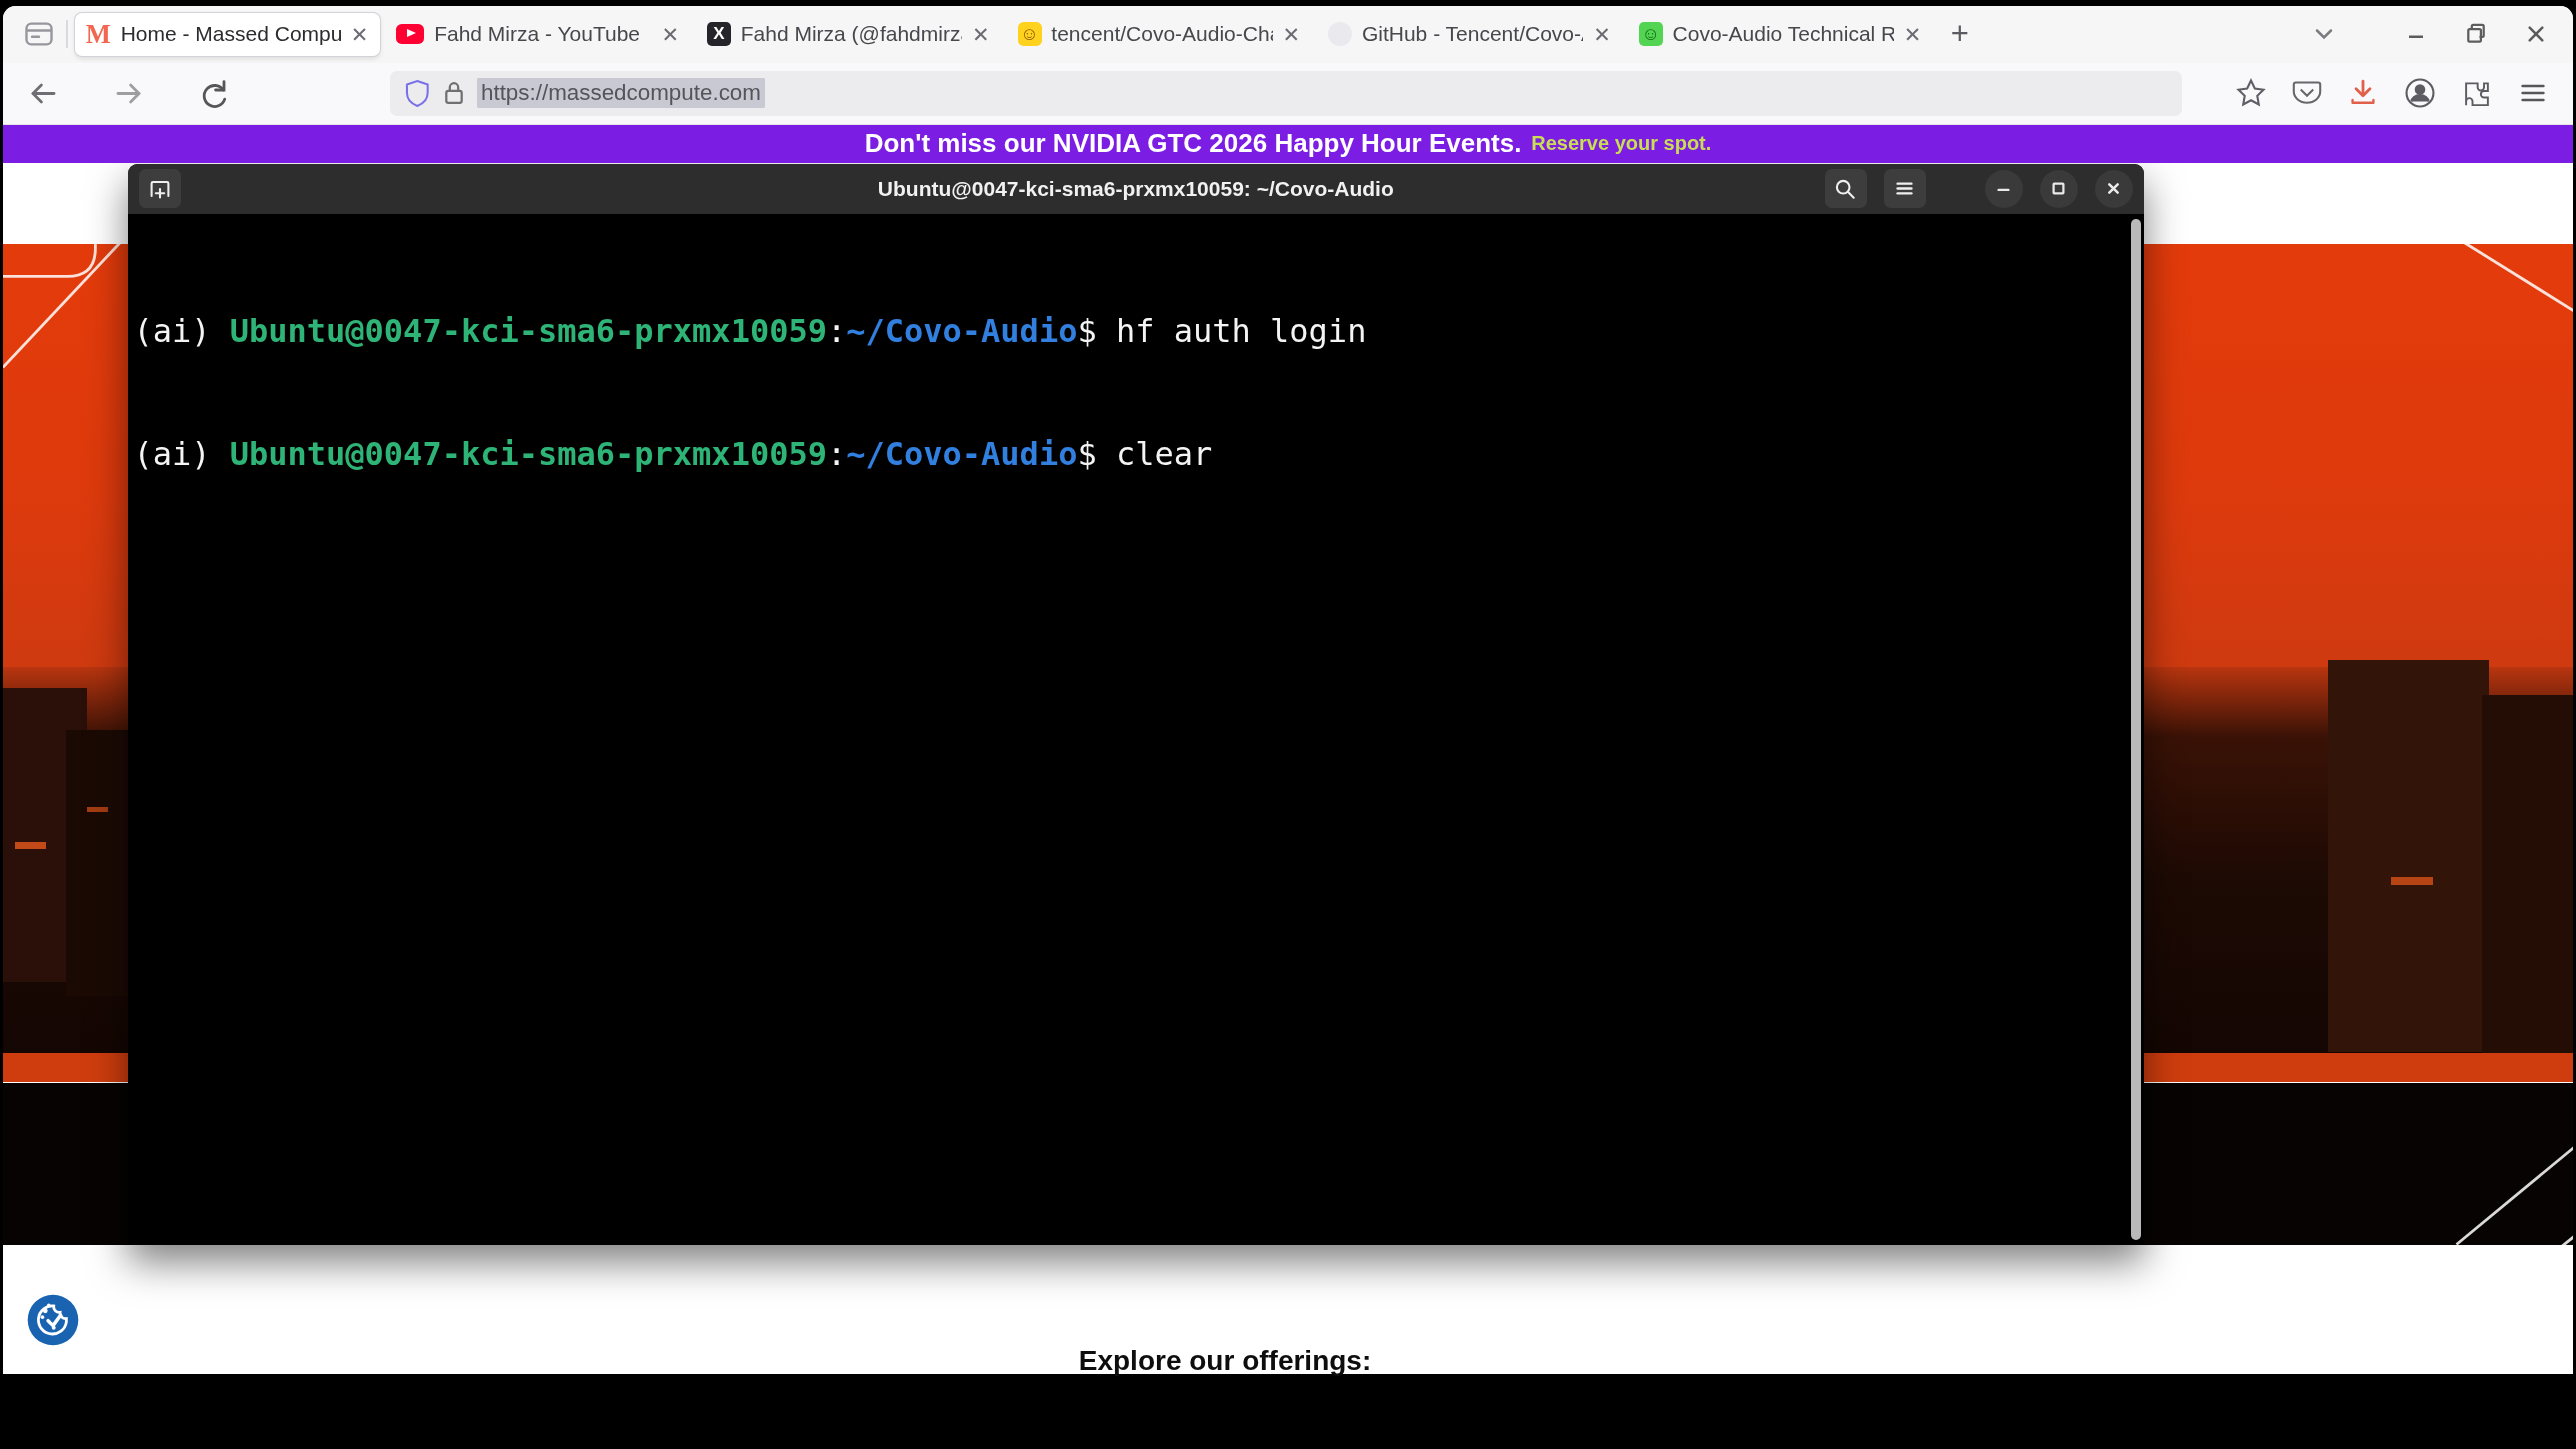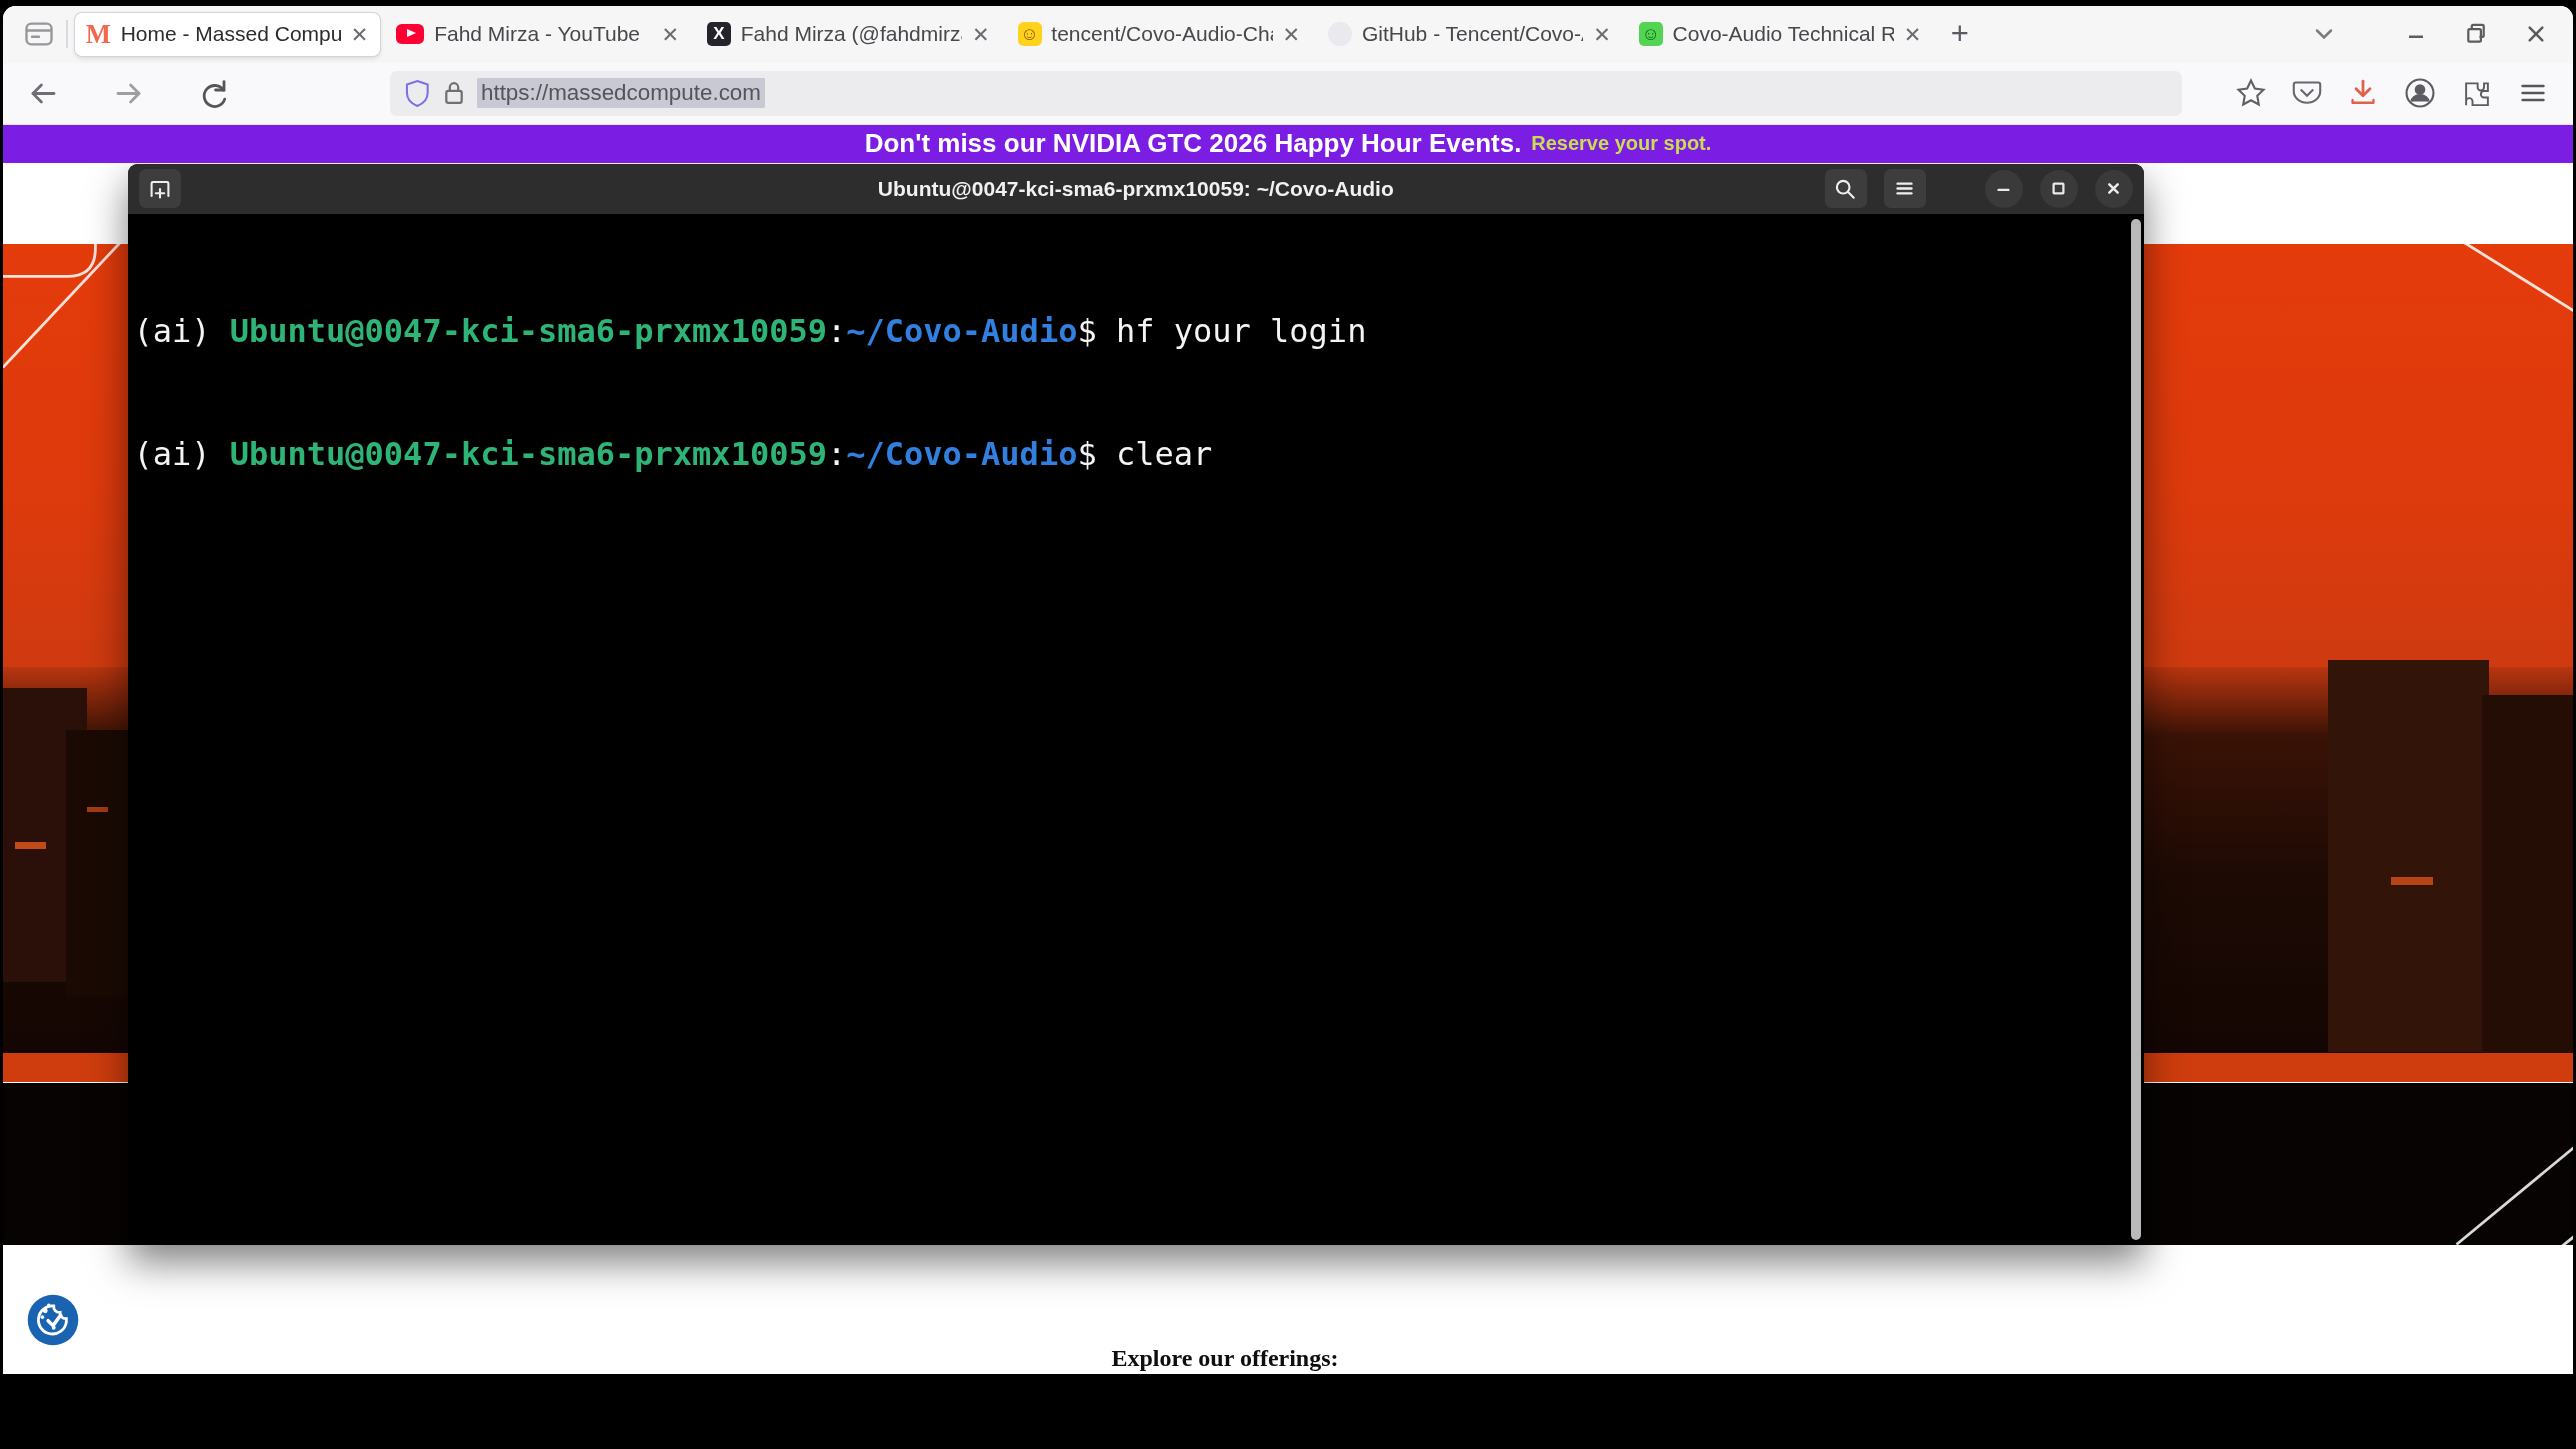--- a/index.html
+++ b/index.html
@@ -70,21 +70,21 @@
   .term-body { position:absolute; top:50px; left:0; right:0; bottom:0; background:#000;
                font-family:"DejaVu Sans Mono",monospace; font-size:32px; line-height:41px;
                color:#f4f4f4; padding:15.4px 21px 0 5.6px; white-space:pre; }
   .t-green { color:#2eb477; font-weight:bold; }
   .t-blue  { color:#3180e0; font-weight:bold; }
   .term-scrollbar { position:absolute; top:55px; bottom:4.2px; right:2.8px; width:9.8px; background:#b9b9b9; border-radius:4.9px; }
 
   
   .cookie-btn { position:absolute; left:24px; top:1131px; width:52px; height:52px; }
   .explore { position:absolute; left:0; right:126px; top:1182px; text-align:center;
-             font-weight:bold; font-size:24px; color:#0e0e0e;font-family:Liberation Serif, serif; }
+             font-weight:bold; font-size:28px; color:#0e0e0e; }
 
   svg { display:block; }
 </style>
 </head>
 <body>
 
 <div class="browser">
 
   <div class="tabbar">
     <div class="fxview-btn">
@@ -334,21 +334,21 @@
               <svg width="21" height="21" viewBox="0 0 30 30" stroke="#eaeaea" stroke-width="3.6" stroke-linecap="round">
                 <line x1="9" y1="9" x2="21" y2="21"></line>
                   <line x1="21" y1="9" x2="9" y2="21"></line>
               </svg>
             </span>
           </div>
         </div>
       </div>
 
       <div class="term-body">
-        <div><span>(ai) </span><span class="t-green">Ubuntu@0047-kci-sma6-prxmx10059</span><span>:</span><span class="t-blue">~/Covo-Audio</span><span>$</span><span> hf your login</span></div>
+        <div><span>(ai) </span><span class="t-green">Ubuntu@0047-kci-sma6-prxmx10059</span><span>:</span><span class="t-blue">~/Covo-Audio</span><span>$</span><span> hf auth login</span></div>
         <div><span>(ai) </span><span class="t-green">Ubuntu@0047-kci-sma6-prxmx10059</span><span>:</span><span class="t-blue">~/Covo-Audio</span><span>$</span><span> clear</span></div>
       </div>
 
       <div class="term-scrollbar"></div>
     </div>
 
     <div class="cookie-btn">
       <span>
         <svg width="52" height="52" viewBox="0 0 74 74">
           <circle cx="37" cy="37" r="36" fill="#1a63b0"></circle>

